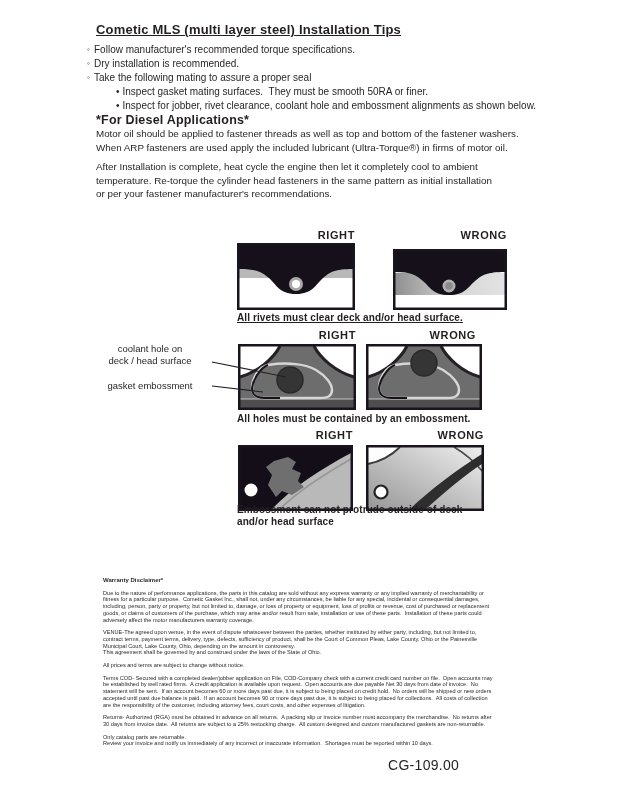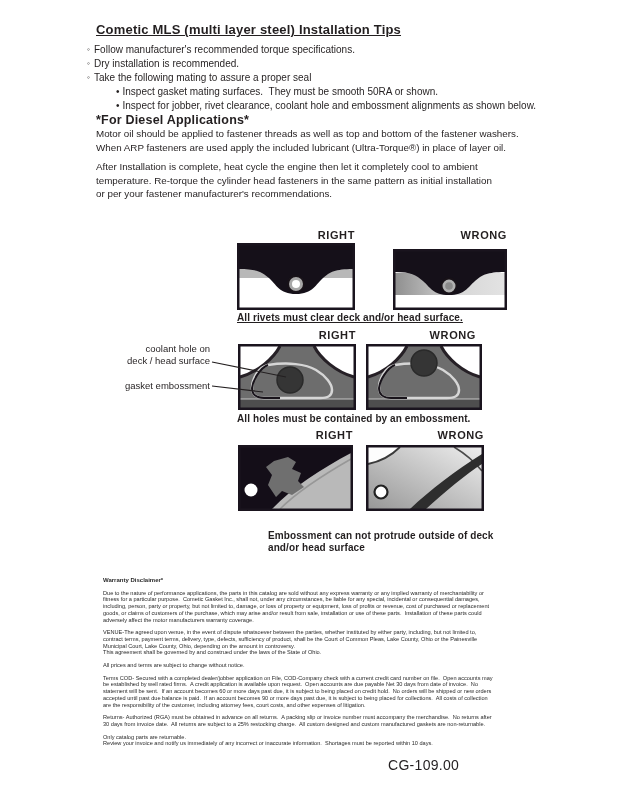--- a/index.html
+++ b/index.html
@@ -10,46 +10,46 @@
   .bullets{left:87px;top:43px;font-size:10px;line-height:14px;}
   .b-item{white-space:pre;}
   .b-item::before{content:"\25E6";font-size:8.5px;margin-right:4px;position:relative;top:-1px;}
   .b-sub{white-space:pre;padding-left:29px;}
   .b-sub::before{content:"\2022";margin-right:3px;}
   .diesel-h{left:96px;top:113px;font-size:12.5px;font-weight:bold;letter-spacing:.2px;}
   .para{left:96px;width:470px;font-size:9.8px;line-height:13.5px;white-space:pre-wrap;}
   .p1{top:127px;} .p2{top:160px;} .p3{top:200px;}
   .dlabel{font-size:11px;font-weight:bold;letter-spacing:.6px;text-align:right;}
   .caption{font-size:10px;font-weight:bold;letter-spacing:.1px;white-space:pre-wrap;line-height:11.5px;}
-  .callout{font-size:9.5px;line-height:11.5px;text-align:right;white-space:pre-wrap;}
+  .callout{font-size:9.5px;line-height:11.5px;text-align:center;white-space:pre-wrap;}
   .panel{display:block;}
   .warranty{left:103px;top:577px;width:460px;font-size:5.6px;line-height:6.7px;color:#2a2a2a;}
   .warranty .w-head{font-size:6px;font-weight:bold;margin:0 0 6px 0;}
   .fine{white-space:pre-wrap;margin:0 0 6px 0;}
   .footer-code{left:388px;top:757px;font-size:14px;letter-spacing:.3px;}
   .overlay{left:0;top:0;pointer-events:none;}
 </style>
 </head>
 <body>
 
 <div class="page">
 
   <div class="abs doc-title">Cometic MLS (multi layer steel) Installation Tips</div>
 
   <div class="abs bullets">
     <div class="b-item">Follow manufacturer's recommended torque specifications.</div>
     <div class="b-item">Dry installation is recommended.</div>
     <div class="b-item">Take the following mating to assure a proper seal</div>
-    <div class="b-sub">Inspect gasket mating surfaces.  They must be smooth 50RA or shown.</div>
+    <div class="b-sub">Inspect gasket mating surfaces.  They must be smooth 50RA or finer.</div>
     <div class="b-sub">Inspect for jobber, rivet clearance, coolant hole and embossment alignments as shown below.</div>
   </div>
 
   <div class="abs diesel-h">*For Diesel Applications*</div>
   <div class="abs para p1">Motor oil should be applied to fastener threads as well as top and bottom of the fastener washers.
-When ARP fasteners are used apply the included lubricant (Ultra-Torque®) in place of layer oil.</div>
+When ARP fasteners are used apply the included lubricant (Ultra-Torque®) in firms of motor oil.</div>
   <div class="abs para p2">After Installation is complete, heat cycle the engine then let it completely cool to ambient
 temperature. Re-torque the cylinder head fasteners in the same pattern as initial installation
 or per your fastener manufacturer's recommendations.</div>
 
   <div class="abs dlabel" style="left:237px;top:229px;width:118px;">RIGHT</div>
   <div class="abs dlabel" style="left:393px;top:229px;width:114px;">WRONG</div>
 
   <svg class="abs panel" style="left:237px;top:243px;" width="118" height="67" viewBox="0 0 118 67">
     <rect x="1" y="1" width="116" height="65" fill="#ffffff"></rect>
     <rect x="2" y="26" width="114" height="9" fill="#b8b8b8"></rect>
@@ -135,21 +135,21 @@
     </defs>
     <rect x="1" y="1" width="116" height="64" fill="url(#g3)"></rect>
     <path d="M2 2 H34 C24 12 12 17 2 19 Z" fill="#fdfdfd"></path>
     <path d="M34 2 C24 12 12 17 2 19" fill="none" stroke="#3a3a3a" stroke-width="1.8"></path>
     <path d="M88 2 C98 8 108 16 116 26" fill="none" stroke="#4a4a4a" stroke-width="1.5"></path>
     <path d="M116 9 C90 25 64 45 44 64 L60 64 C80 46 100 29 116 19 Z" fill="#2e2e2e"></path>
     <circle cx="15" cy="47" r="6.5" fill="#ffffff" stroke="#222222" stroke-width="2.2"></circle>
     <rect x="1.25" y="1.25" width="115.5" height="63.5" fill="none" stroke="#1a141e" stroke-width="2.5"></rect>
   </svg>
 
-  <div class="abs caption" style="left:237px;top:530px;margin-left:31px;">Embossment can not protrude outside of deck
+  <div class="abs caption" style="left:237px;top:504px;">Embossment can not protrude outside of deck
 and/or head surface</div>
 
   <svg class="abs overlay" width="618" height="800" viewBox="0 0 618 800">
     <line x1="212" y1="362" x2="286" y2="377" stroke="#231f20" stroke-width="1.1"></line>
     <line x1="212" y1="386" x2="263" y2="392" stroke="#231f20" stroke-width="1.1"></line>
   </svg>
 
   <div class="abs warranty">
     <p class="w-head">Warranty Disclaimer*</p>
     <p class="fine">Due to the nature of performance applications, the parts in this catalog are sold without any express warranty or any implied warranty of merchantability or

